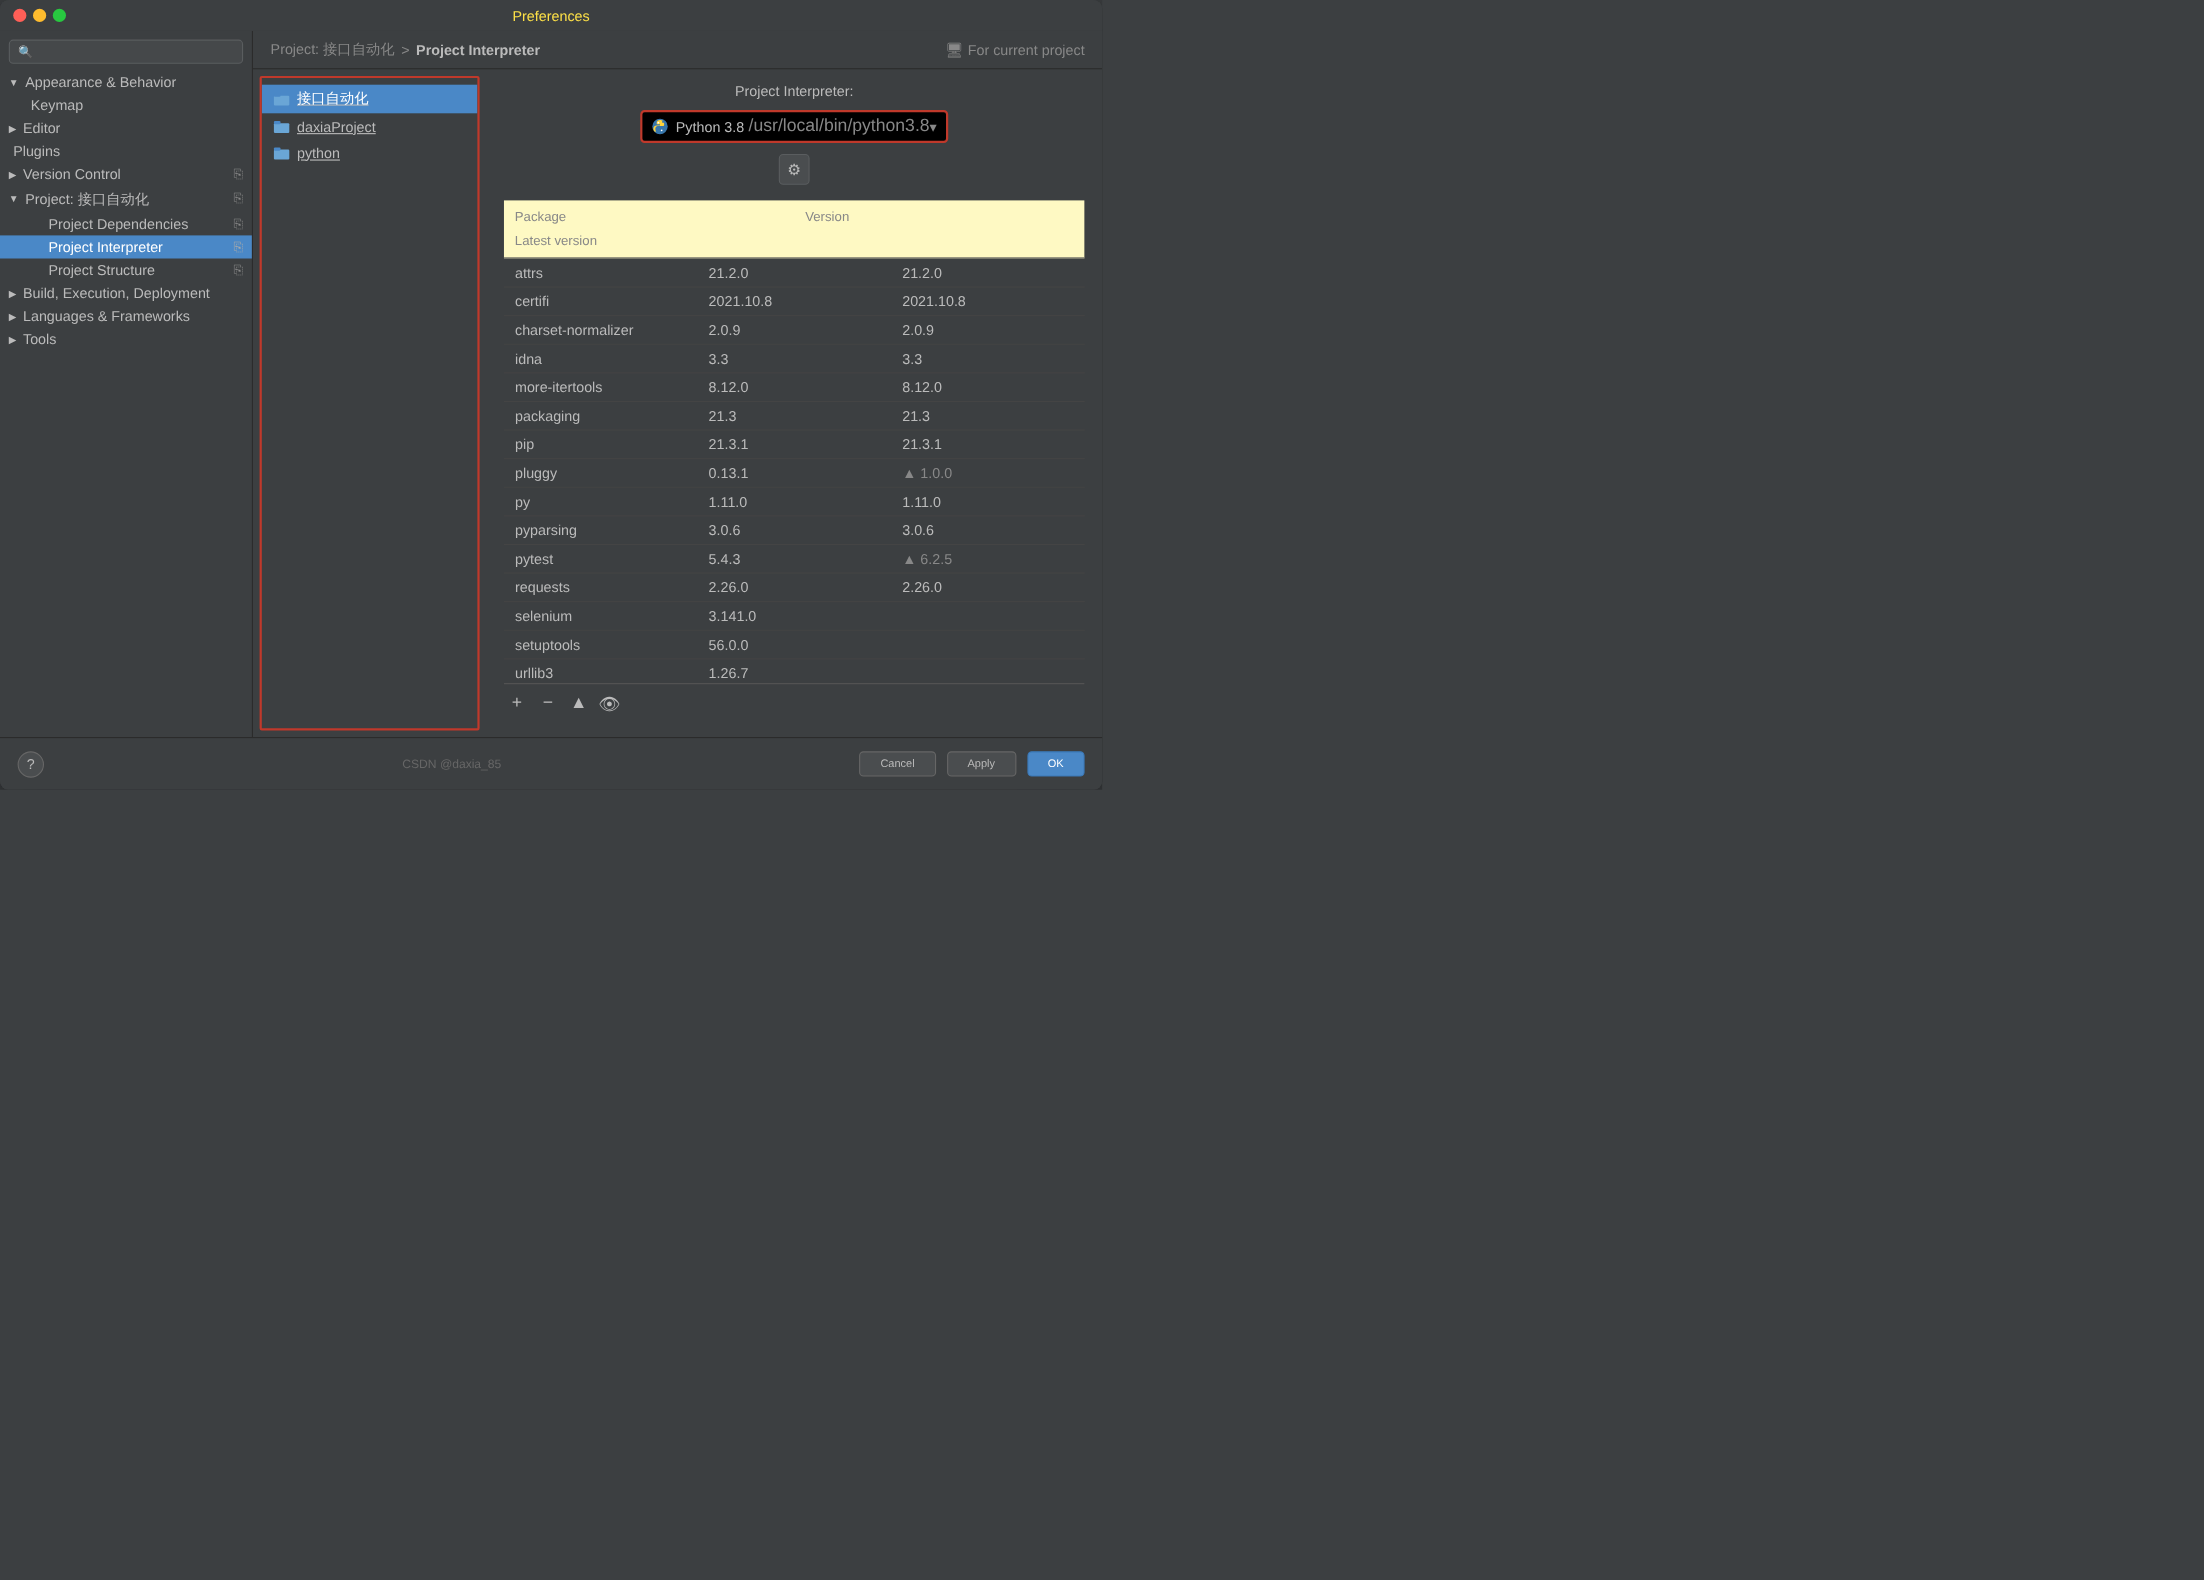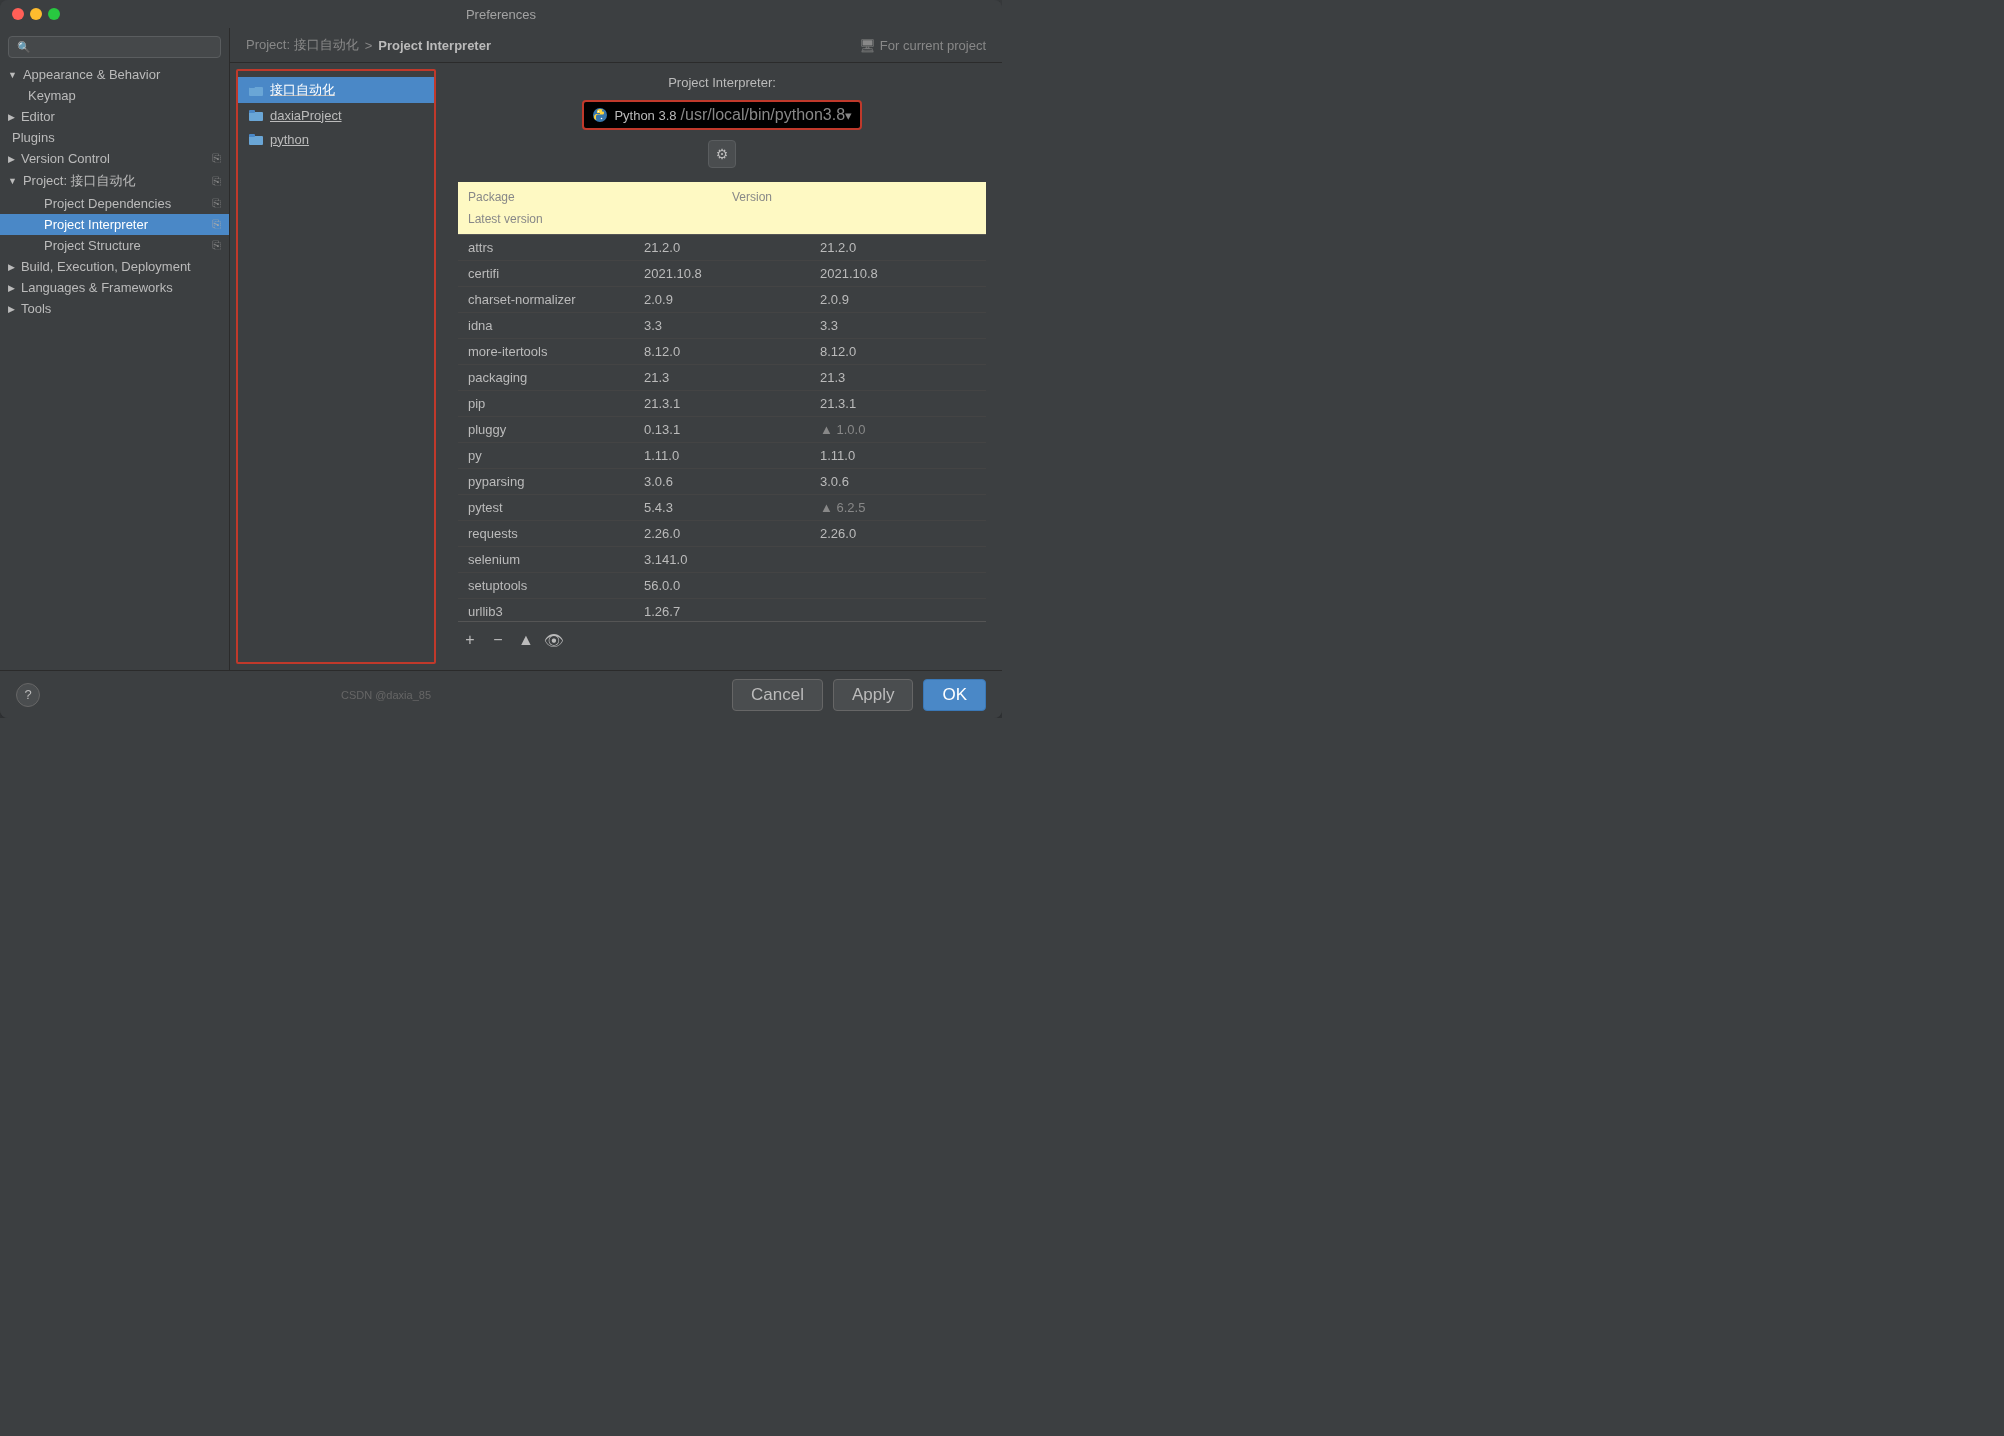--- a/index.html
+++ b/index.html
@@ -41,21 +41,21 @@
       height: 12px;
       border-radius: 50%;
     }
     .tl-close { background: #ff5f57; }
     .tl-minimize { background: #febc2e; }
     .tl-maximize { background: #28c840; }
     .window-title {
       position: absolute;
       left: 50%;
       transform: translateX(-50%);
-      color: #a3a3a3;
+      color: #fde047;
       font-size: 13px;
       text-align: right;
     }
     .content {
       display: flex;
       flex: 1;
       overflow: hidden;
     }
     
     .sidebar {
@@ -297,21 +297,21 @@
       flex-shrink: 0;
     }
     .footer .watermark {
       margin-right: auto;
       font-size: 11px;
       color: #666;
     }
     .btn {
       padding: 5px 18px;
       border-radius: 4px;
-      font-size: 17px;
+      font-size: 10px;
       cursor: pointer;
       border: 1px solid #666;
     }
     .btn-cancel {
       background: #4a4d4f;
       color: #bbbbbb;
     }
     .btn-apply {
       background: #4a4d4f;
       color: #bbbbbb;

